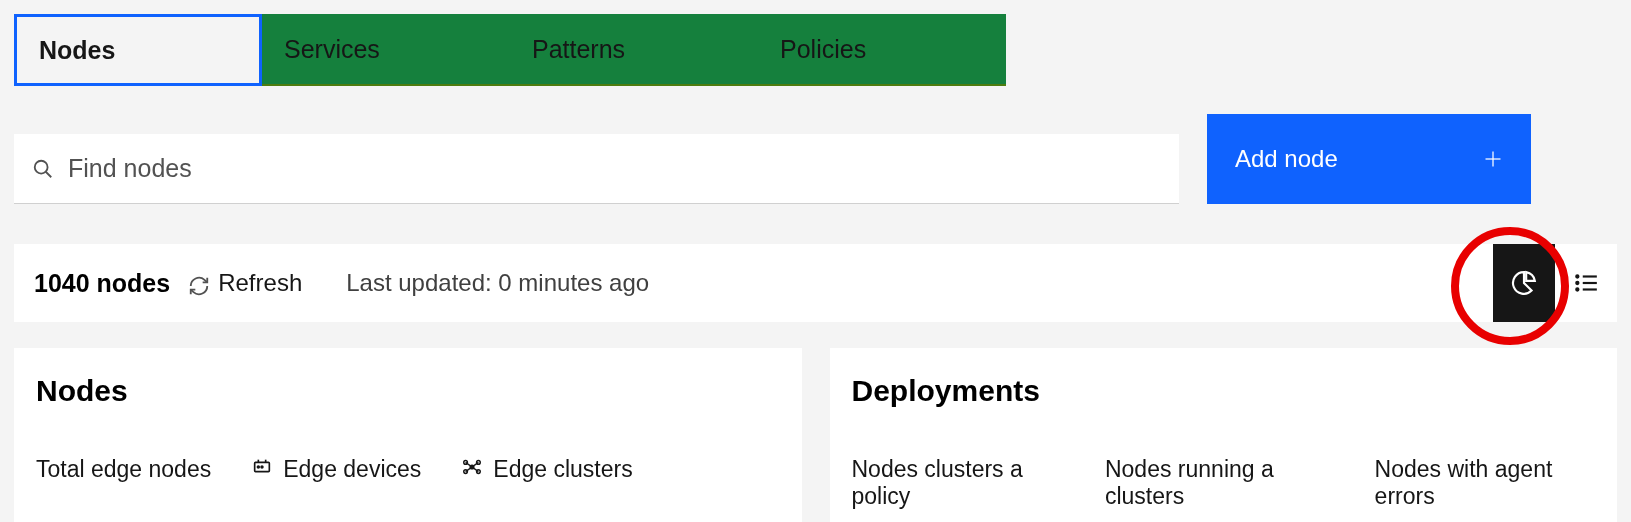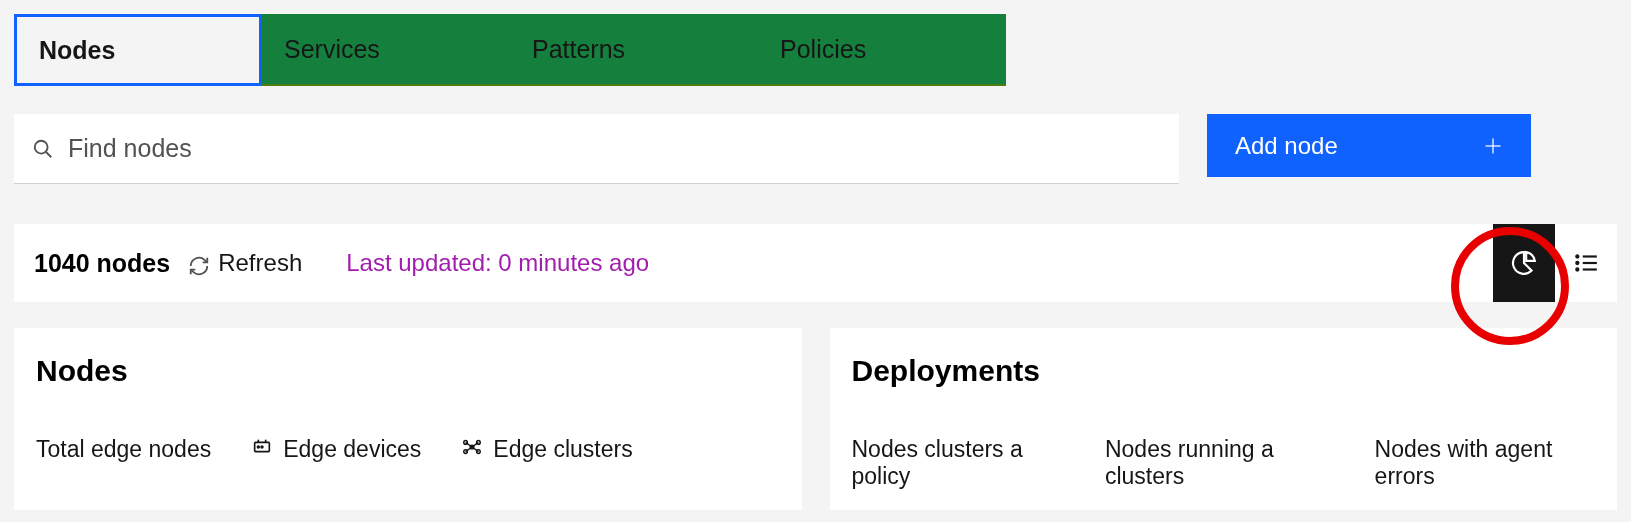--- a/index.html
+++ b/index.html
@@ -34,21 +34,21 @@
     border: 3px solid #0f62fe;
     font-weight: 600;
     background: #f4f4f4;
   }
 
   
   .search-row {
     display: flex;
     gap: 28px;
     padding: 28px 14px 0 14px;
-    align-items: flex-start;
+    align-items: flex-end;
   }
   .search-box {
     flex: 1;
     max-width: 1165px;
     height: 70px;
     background: #fff;
     border-bottom: 1px solid #d0d0d0;
     display: flex;
     align-items: center;
     padding: 0 18px;
@@ -58,21 +58,21 @@
     border: none;
     outline: none;
     font-size: 25px;
     color: #161616;
     flex: 1;
     background: transparent;
   }
   .search-input::placeholder { color: #525252; }
   .add-btn {
     width: 324px;
-    height: 63px;
+    height: 90px;
     background: #0f62fe;
     color: #fff;
     border: none;
     font-size: 24px;
     display: flex;
     align-items: center;
     justify-content: space-between;
     padding: 0 28px;
     cursor: pointer;
   }
@@ -85,21 +85,21 @@
     display: flex;
     align-items: center;
     padding-left: 20px;
     position: relative;
   }
   .node-count { font-size: 25px; font-weight: 600; margin-right: 18px; }
   .refresh {
     display: flex; align-items: flex-end; gap: 8px;
     font-size: 24px; color: #161616; cursor: pointer; margin-right: 44px;
   }
-  .last-updated { font-size: 24px; color: #a21caf; }
+  .last-updated { font-size: 24px; color: #404040; }
   .view-toggle {
     position: absolute; right: 0; top: 0; height: 100%;
     display: flex;
   }
   .view-btn {
     width: 62px; height: 100%;
     display: flex; align-items: center; justify-content: center;
     cursor: pointer;
   }
   .view-btn.chart { background: #161616; color: #fff; }

